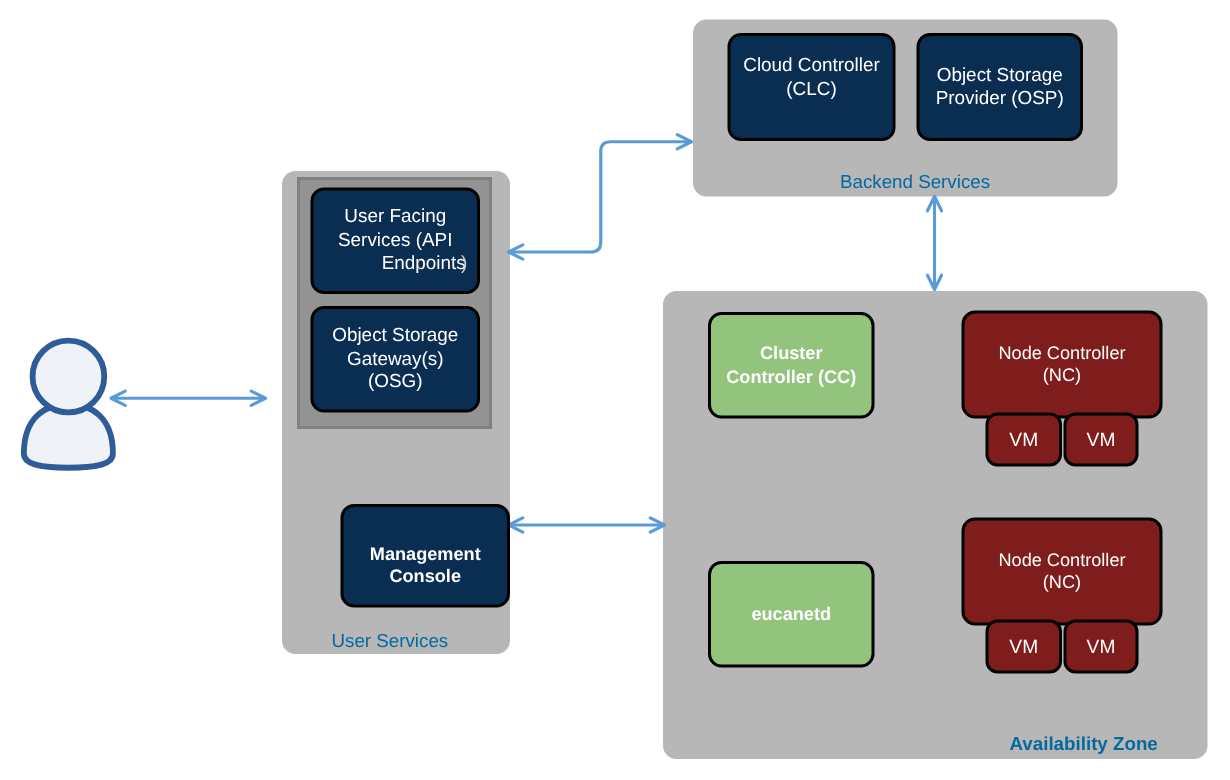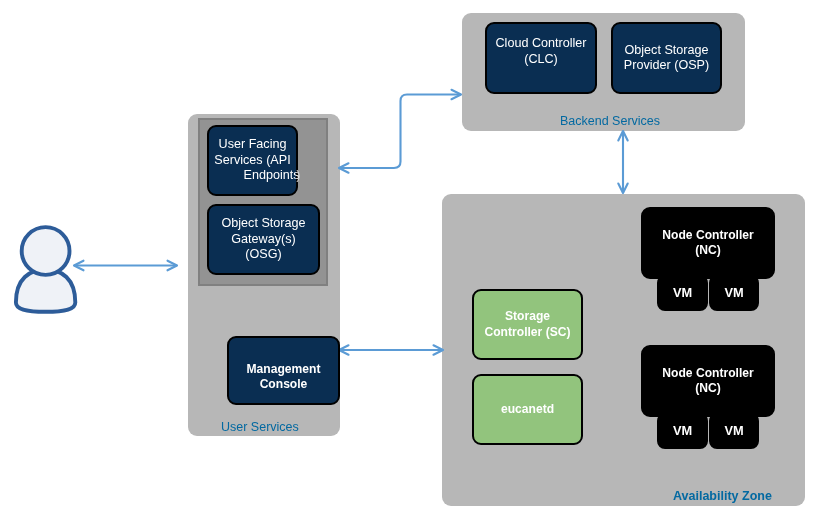--- a/index.html
+++ b/index.html
@@ -17,21 +17,21 @@
   .node{position:absolute;border:2.3px solid #000;border-radius:9px;
         display:flex;align-items:center;justify-content:center;text-align:center;
         color:#ffffff;font-size:12.6px;line-height:15.4px;box-sizing:border-box;}
   .node>span{display:block;padding:0 2px;}
   .node>span>span{display:inline;text-align:center;}
   .ufs3{position:relative;margin-left:38px;}
   .overlap-paren{position:absolute;right:-1px;top:0;color:#d0d0d0;}
   .blue{background:#0a2e52;}
   .bold{font-weight:bold;font-size:12.1px;line-height:15.4px;}
   .green{background:#92c47d;font-weight:bold;font-size:12.1px;line-height:15.4px;}
-  .orange{background:#000000;font-weight:bold;font-size:12.1px;line-height:15.4px;}
+  .orange{background:#7f1d1d;font-weight:normal;font-size:12.1px;line-height:15.4px;}
   .vm{font-size:12.8px;border-radius:8px;}
 
   svg.arrows{position:absolute;left:0;top:0;width:820px;height:520px;}
   svg.usericon{position:absolute;}
 </style>
 </head>
 <body>
 
 <div id="canvas">
 
@@ -70,21 +70,21 @@
       </g>
 
       <g>
         <line x1="339" y1="350" x2="443" y2="350"></line>
         <path d="M 348.5 345.3 L 339 350 L 348.5 354.7" stroke-linecap="round"></path>
         <path d="M 433.5 345.3 L 443 350 L 433.5 354.7" stroke-linecap="round"></path>
       </g>
     </g>
   </svg>
 
-  <div class="node blue" style="left:207px;top:125px;width:91px;height:71px">
+  <div class="node blue" style="left:207px;top:125px;width:113px;height:71px">
     <span><span>User Facing</span><br><span>Services (API</span><br><span class="ufs3"><span>Endpoints</span><span class="overlap-paren">)</span></span></span>
   </div>
 
   <div class="node blue" style="left:207px;top:204px;width:113px;height:71px">
     <span><span>Object Storage</span><br><span>Gateway(s)</span><br><span>(OSG)</span></span>
   </div>
 
   <div class="node blue bold" style="left:207px;top:336px;width:113px;height:69px;padding-top:13px;margin-left:20px;">
     <span><span>Management</span><br><span>Console</span></span>
   </div>
@@ -94,24 +94,24 @@
   <div class="node blue" style="left:485px;top:22px;width:112px;height:72px;padding-bottom:13px;">
     <span><span>Cloud Controller</span><br><span>(CLC)</span></span>
   </div>
 
   <div class="node blue" style="left:611px;top:22px;width:111px;height:72px">
     <span><span>Object Storage</span><br><span>Provider (OSP)</span></span>
   </div>
 
   <div class="grouplabel" style="left:560px;top:114px;">Backend Services</div>
 
+  <div class="node green" style="left:472px;top:208px;width:111px;height:71px">
+    <span><span>Cluster</span><br><span>Controller (CC)</span></span>
+  </div>
 
-  <div class="node green" style="left:472px;top:289px;width:111px;height:71px">
-    <span><span>Storage</span><br><span>Controller (SC)</span></span>
-  </div>
 
   <div class="node green" style="left:472px;top:374px;width:111px;height:71px">
     <span>eucanetd</span>
   </div>
 
   <div class="node orange" style="left:641px;top:207px;width:134px;height:72px">
     <span><span>Node Controller</span><br><span>(NC)</span></span>
   </div>
   <div class="node orange vm" style="left:657px;top:275px;width:51px;height:36px">
     <span>VM</span>

